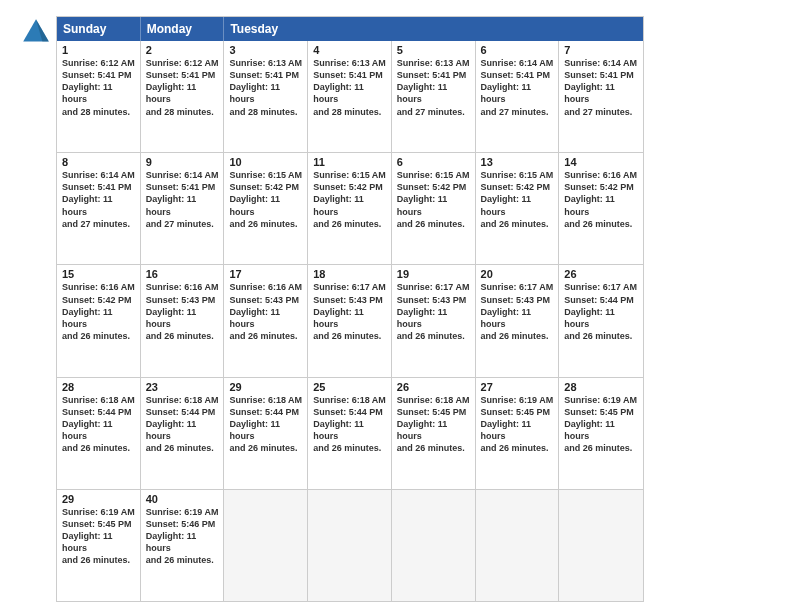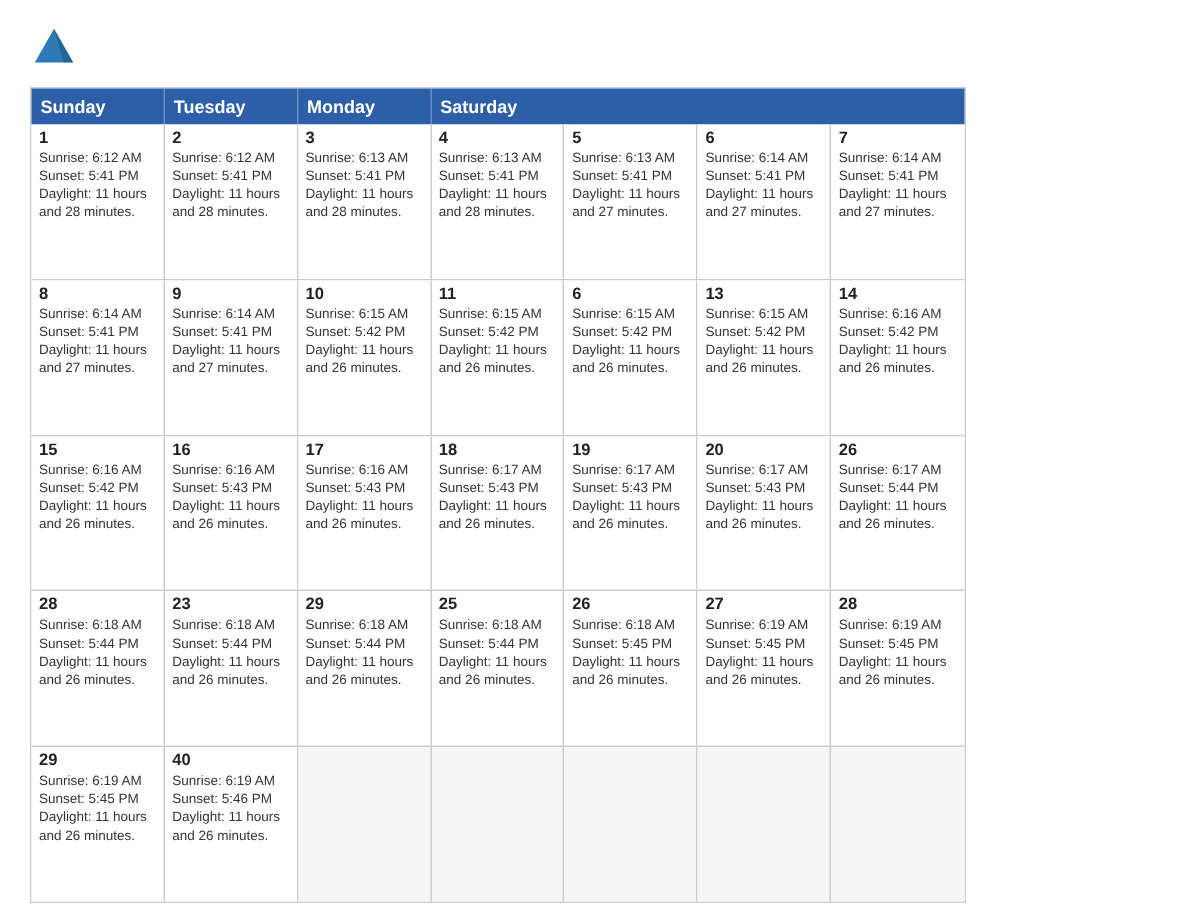--- a/index.html
+++ b/index.html
@@ -8,21 +8,20 @@
       height: 612px;
       font-family: Arial, sans-serif;
       background: #fff;
       overflow: hidden;
     }
     .page {
       width: 680px;
       height: 612px;
       padding: 16px 36px 10px 20px;
       display: flex;
-      flex-direction: column;
     }
     .top-section {
       display: flex;
       justify-content: space-between;
       align-items: flex-start;
       margin-bottom: 10px;
     }
     .logo {
       display: flex;
       align-items: center;
@@ -98,20 +97,21 @@
     .day-num {
       font-size: 11px;
       font-weight: bold;
       color: #222;
       margin-bottom: 1px;
     }
     .cell-text {
       font-size: 9px;
       line-height: 1.35;
       color: #333;
+      font-weight: bold;
     }
     .cal-row-last .cal-cell {
       border-bottom: none;
     }
   </style>
 </head>
 <body>
 
 <div class="page">
   <div class="top-section">
@@ -127,23 +127,22 @@
     </div>
     <div class="header-right">
       <div class="month-title"></div>
       <div class="location"></div>
     </div>
   </div>
 
   <div class="calendar">
     <div class="cal-header">
     <div class="cal-header-cell">Sunday</div>
+        <div class="cal-header-cell">Monday</div>
         <div class="cal-header-cell">Tuesday</div>
-        <div class="cal-header-cell">Monday</div>
-        <div class="cal-header-cell">Saturday</div>
       </div>
     <div class="cal-body">
     <div class="cal-row">
           <div class="cal-cell">
             <div class="day-num">1</div>
             <div class="cell-text" style="white-space: pre-line;">Sunrise: 6:12 AM
 Sunset: 5:41 PM
 Daylight: 11 hours
 and 28 minutes.</div>
           </div>

